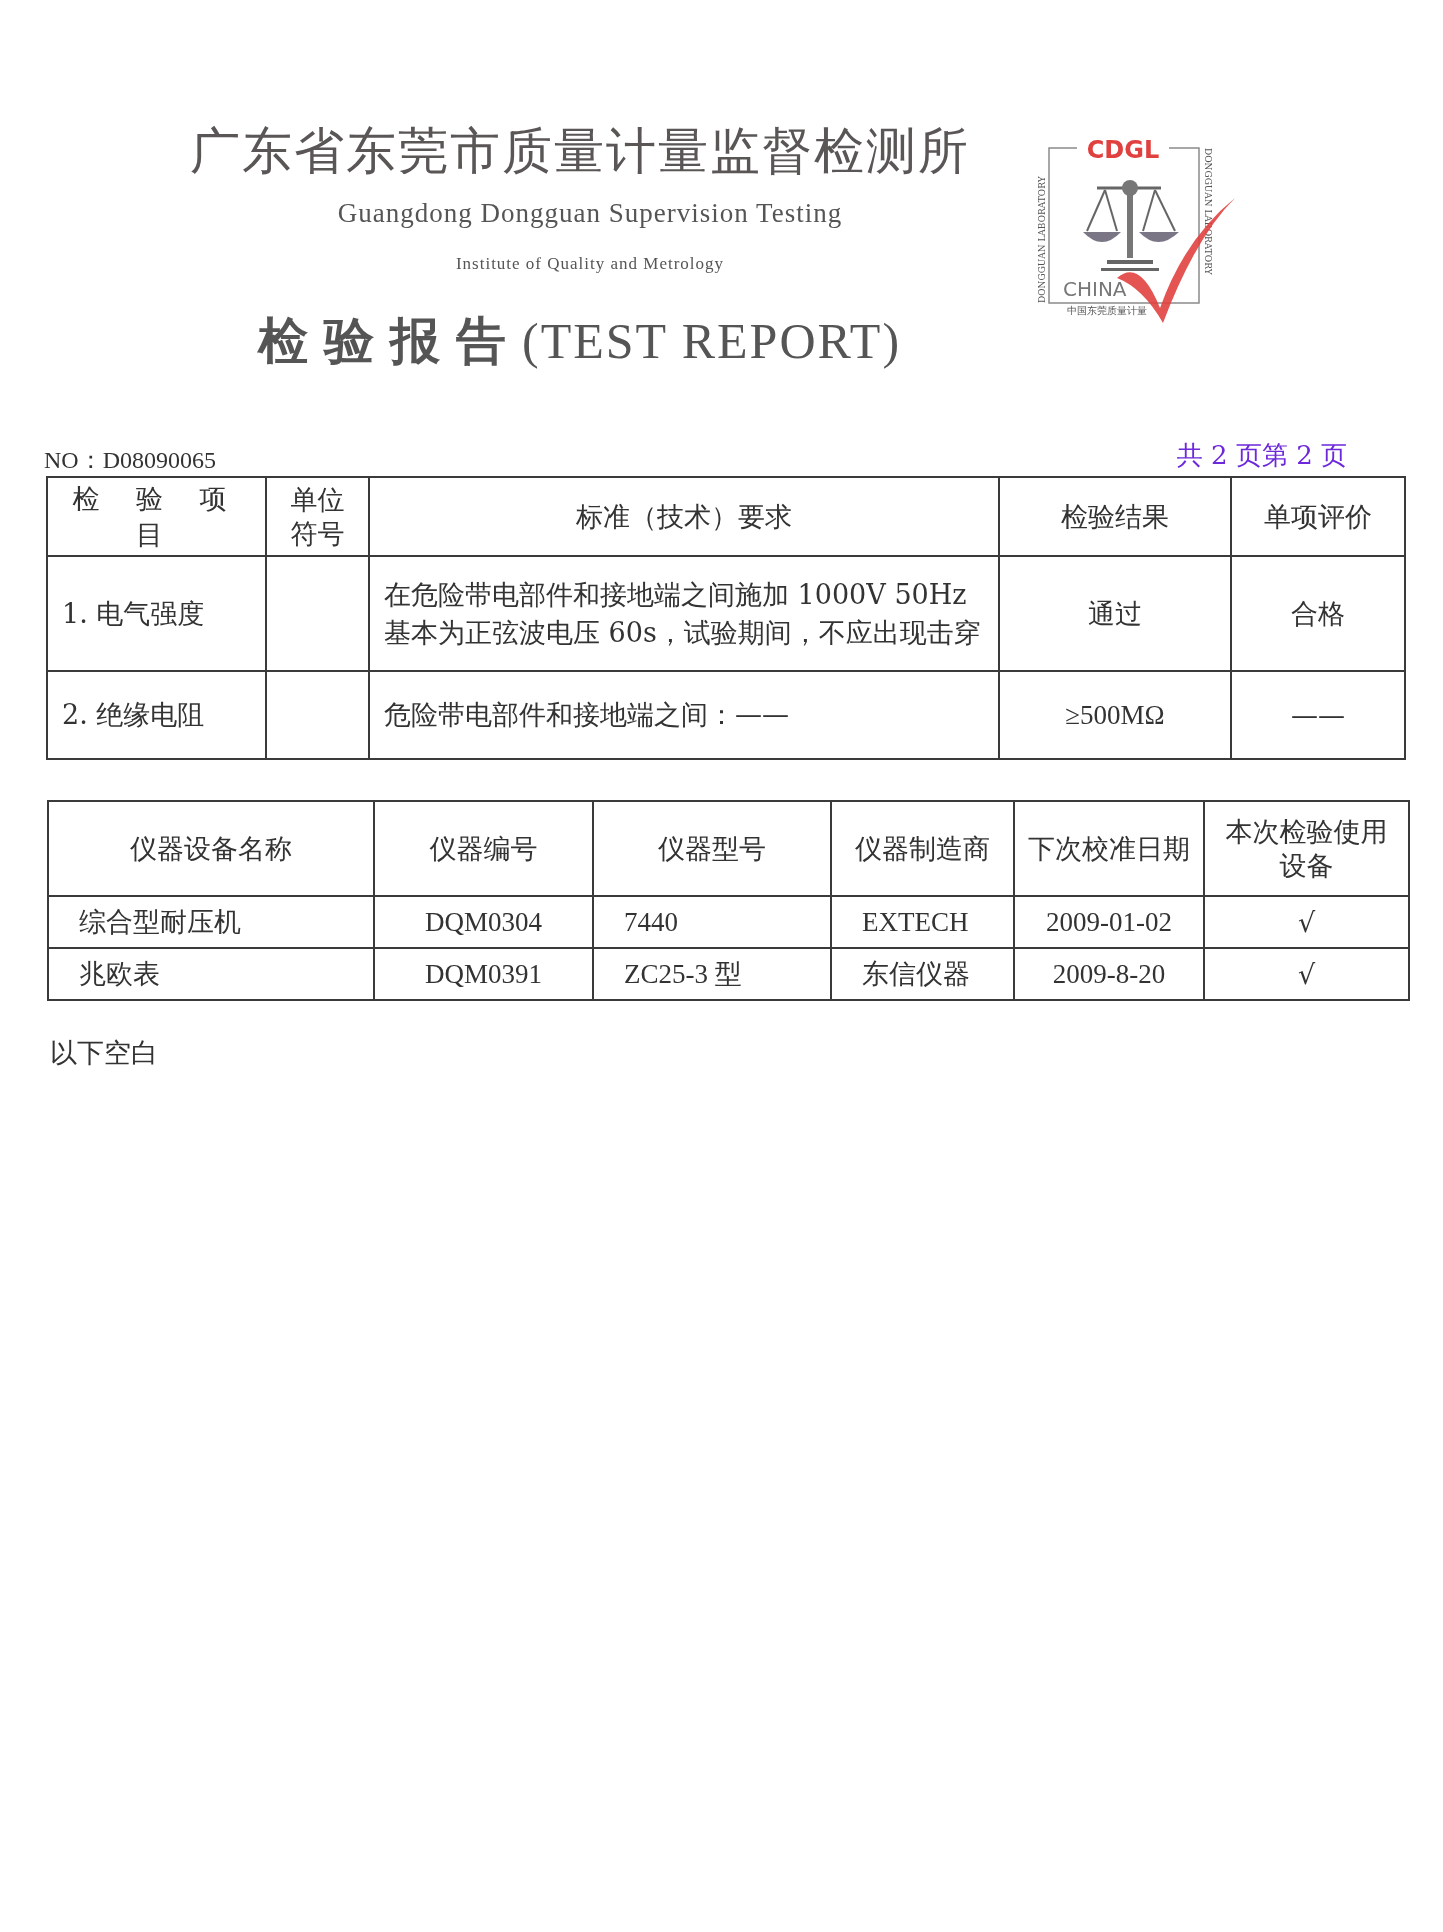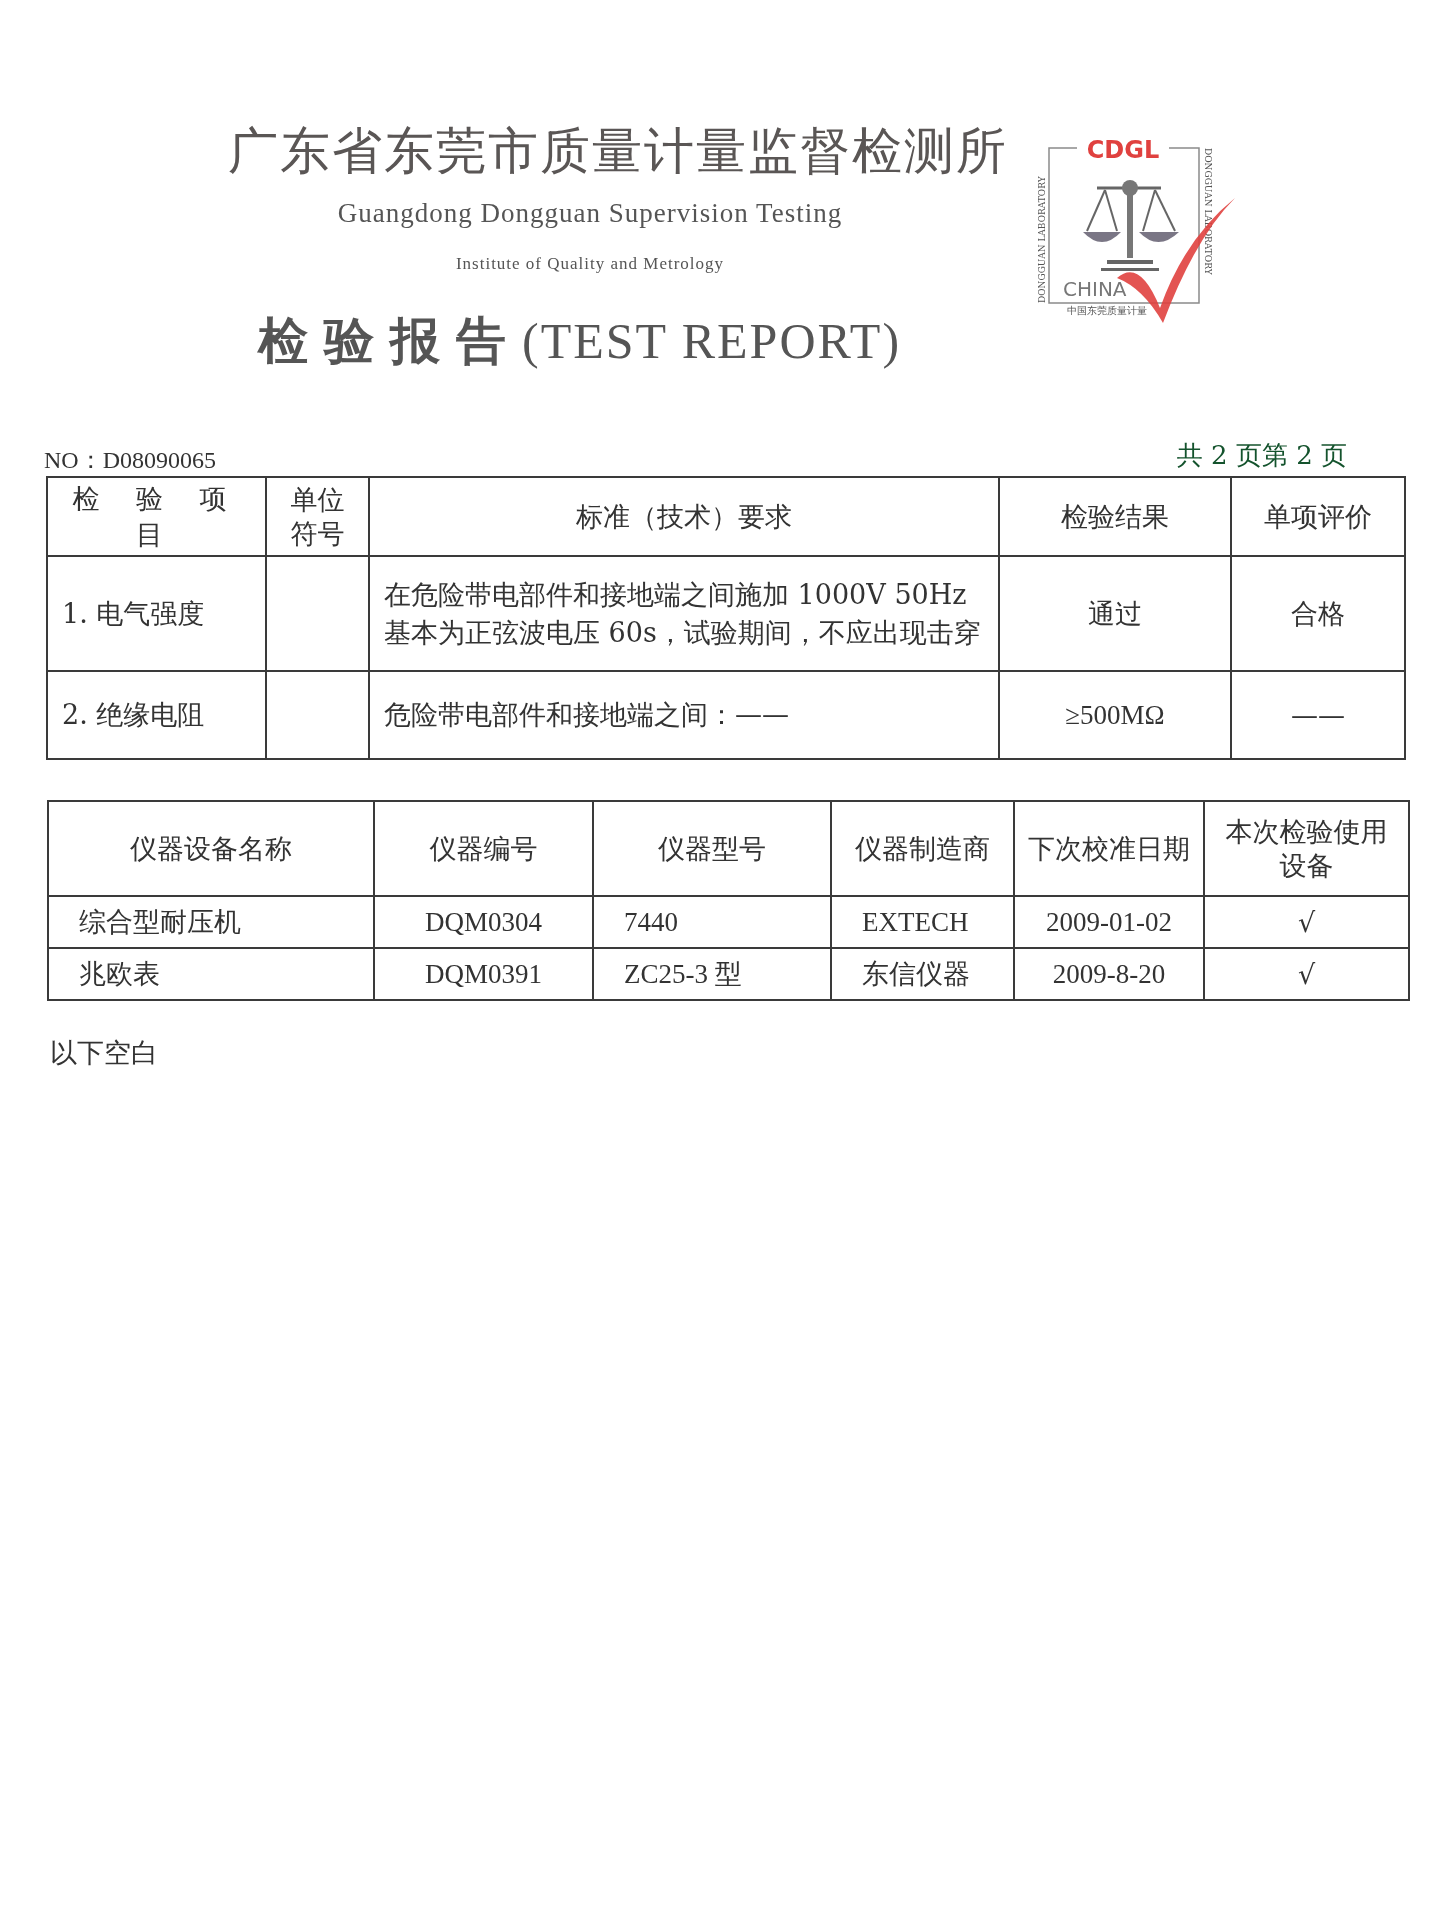--- a/index.html
+++ b/index.html
@@ -3,42 +3,42 @@
 <meta charset="utf-8">
 <style>
   html, body { margin: 0; padding: 0; }
   body {
     width: 1443px; height: 1932px; background: #ffffff; position: relative; overflow: hidden;
     font-family: "DejaVu Serif", "Liberation Serif", serif; color: #2b2b2b;
   }
   .abs { position: absolute; }
   .title-cn {
     left: 190px; top: 118px; width: 800px; font-size: 50px; letter-spacing: 2px;
-    color: #5a5655; font-family: "DejaVu Sans", sans-serif; font-weight: normal; white-space: nowrap; margin-left: 38px;
+    color: #5a5655; font-family: "DejaVu Sans", sans-serif; font-weight: normal; white-space: nowrap;
   }
   .title-en1 {
     left: 180px; top: 198px; width: 820px; text-align: center; font-size: 27px; color: #555;
     font-family: "Liberation Serif", serif; letter-spacing: 1px;
   }
   .title-en2 {
     left: 180px; top: 254px; width: 820px; text-align: center; font-size: 17px; color: #555;
     font-family: "Liberation Serif", serif; letter-spacing: 1px;
   }
   .title-report {
     left: 258px; top: 308px; font-size: 50px; color: #555; white-space: nowrap;
     font-family: "Liberation Serif", serif;
   }
   .title-report .cn { font-weight: bold; letter-spacing: 16px; font-family: "DejaVu Serif", serif; }
   .title-report .en { letter-spacing: 2px; }
 
   
   .logo { left: 1035px; top: 128px; width: 210px; height: 200px; }
 
   .doc-no { left: 44px; top: 444px; font-size: 24px; font-family: "Liberation Serif", serif; color:#333; }
-  .page-info { right: 96px; top: 438px; font-size: 26px; font-family: "DejaVu Serif", serif; color:#14532d; }
+  .page-info { right: 96px; top: 438px; font-size: 26px; font-family: "DejaVu Serif", serif; color:#6d28d9; }
 
   table { border-collapse: collapse; position: absolute; table-layout: fixed; }
   td { border: 2px solid #3a3a3a; padding: 0; font-size: 27px; color: #333; vertical-align: middle; }
   .t1 { left: 46px; top: 476px; width: 1358px; }
   .t2 { left: 47px; top: 800px; width: 1361px; }
   .c { text-align: center; }
   .l { text-align: left; padding-left: 14px; }
   .req { padding: 4px 10px 4px 14px; line-height: 38px; text-align: left; }
   .spaced { letter-spacing: 14px; }
   .lh { line-height: 34px; }

